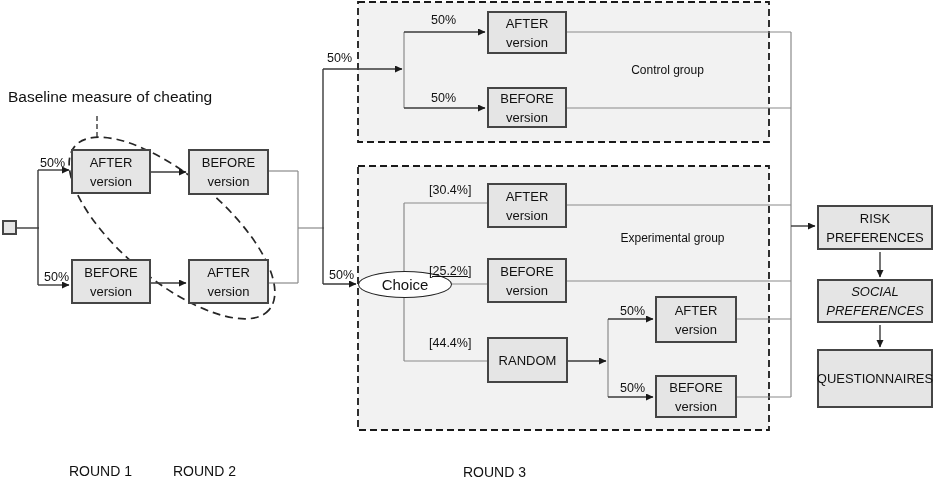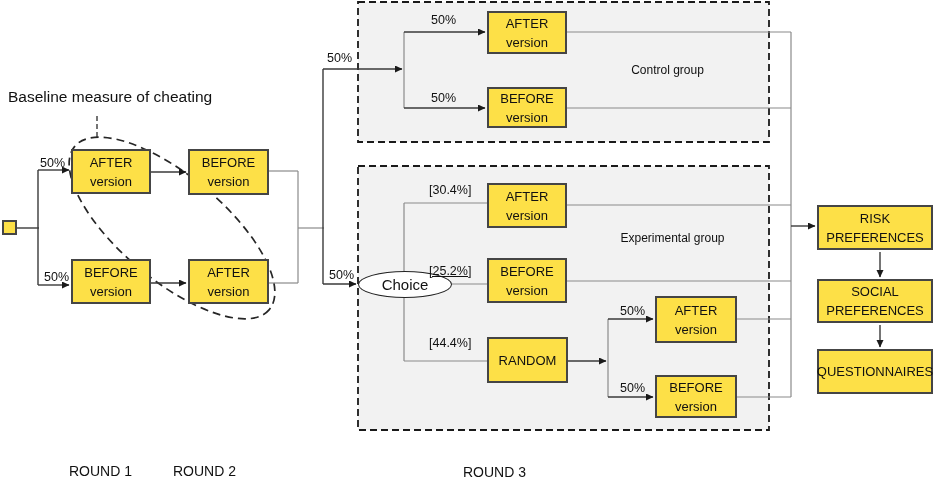--- a/index.html
+++ b/index.html
@@ -9,21 +9,21 @@
     font-family:"Liberation Sans", sans-serif; color:var(--text);
   }
   #stage{position:relative;width:939px;height:479px;background:#fff;overflow:hidden;}
   #wires{position:absolute;left:0;top:0;z-index:1;}
   .ln{stroke:var(--line);stroke-width:1.4;fill:none;}
   .lng{stroke:var(--line-gray);stroke-width:1.2;fill:none;}
   .grp{fill:var(--group-fill);stroke:var(--group-border);stroke-width:1.8;stroke-dasharray:7 4;}
   .dashln{stroke:var(--line);stroke-width:1.4;stroke-dasharray:5 3;fill:none;}
   .ell{stroke:#262626;stroke-width:1.7;stroke-dasharray:8 5;fill:none;}
   #wires marker path{fill:var(--arrow);}
-  .node{position:absolute;z-index:2;background:#fde047;border:2px solid var(--box-border);
+  .node{position:absolute;z-index:2;background:#e5e5e5;border:2px solid var(--box-border);
     box-sizing:border-box;display:flex;flex-direction:column;align-items:center;
     justify-content:center;text-align:center;font-size:13px;line-height:19px;color:var(--text);}
   .choice{position:absolute;z-index:2;background:#fff;border:1.8px solid #222;
     border-radius:50%;box-sizing:border-box;display:flex;align-items:center;
     justify-content:center;font-size:15px;}
   .lbl{position:absolute;z-index:3;white-space:nowrap;color:var(--text);}
   .prob{font-size:12.5px;}
   .title{font-size:12px;}
   .round{font-size:14px;}
 </style>
@@ -139,25 +139,25 @@
   </div>
   <div class="node" style="left:655px;top:375px;width:82px;height:43px;">
     <span>BEFORE</span>
     <span>version</span>
   </div>
 
   <div class="node" style="left:817px;top:205px;width:116px;height:45px;">
     <span>RISK</span>
     <span>PREFERENCES</span>
   </div>
-  <div class="node" style="left:817px;top:279px;width:116px;height:44px;">
+  <div class="node" style="left:817px;top:279px;width:116px;height:44px;font-style:italic;">
     <span>SOCIAL</span>
     <span>PREFERENCES</span>
   </div>
-  <div class="node" style="left:817px;top:349px;width:116px;height:45px;">
+  <div class="node" style="left:817px;top:349px;width:116px;height:59px;">
     <span>QUESTIONNAIRES</span>
   </div>
 
   <div class="lbl" style="left:8px;top:88px;font-size:15.5px;">Baseline measure of cheating</div>
   <div class="lbl title" style="left:605px;top:63px;width:125px;text-align:center;">Control group</div>
   <div class="lbl title" style="left:595px;top:231px;width:155px;text-align:center;">Experimental group</div>
 
   <div class="lbl prob" style="left:40px;top:156px;">50%</div>
   <div class="lbl prob" style="left:44px;top:270px;">50%</div>
   <div class="lbl prob" style="left:327px;top:51px;">50%</div>

